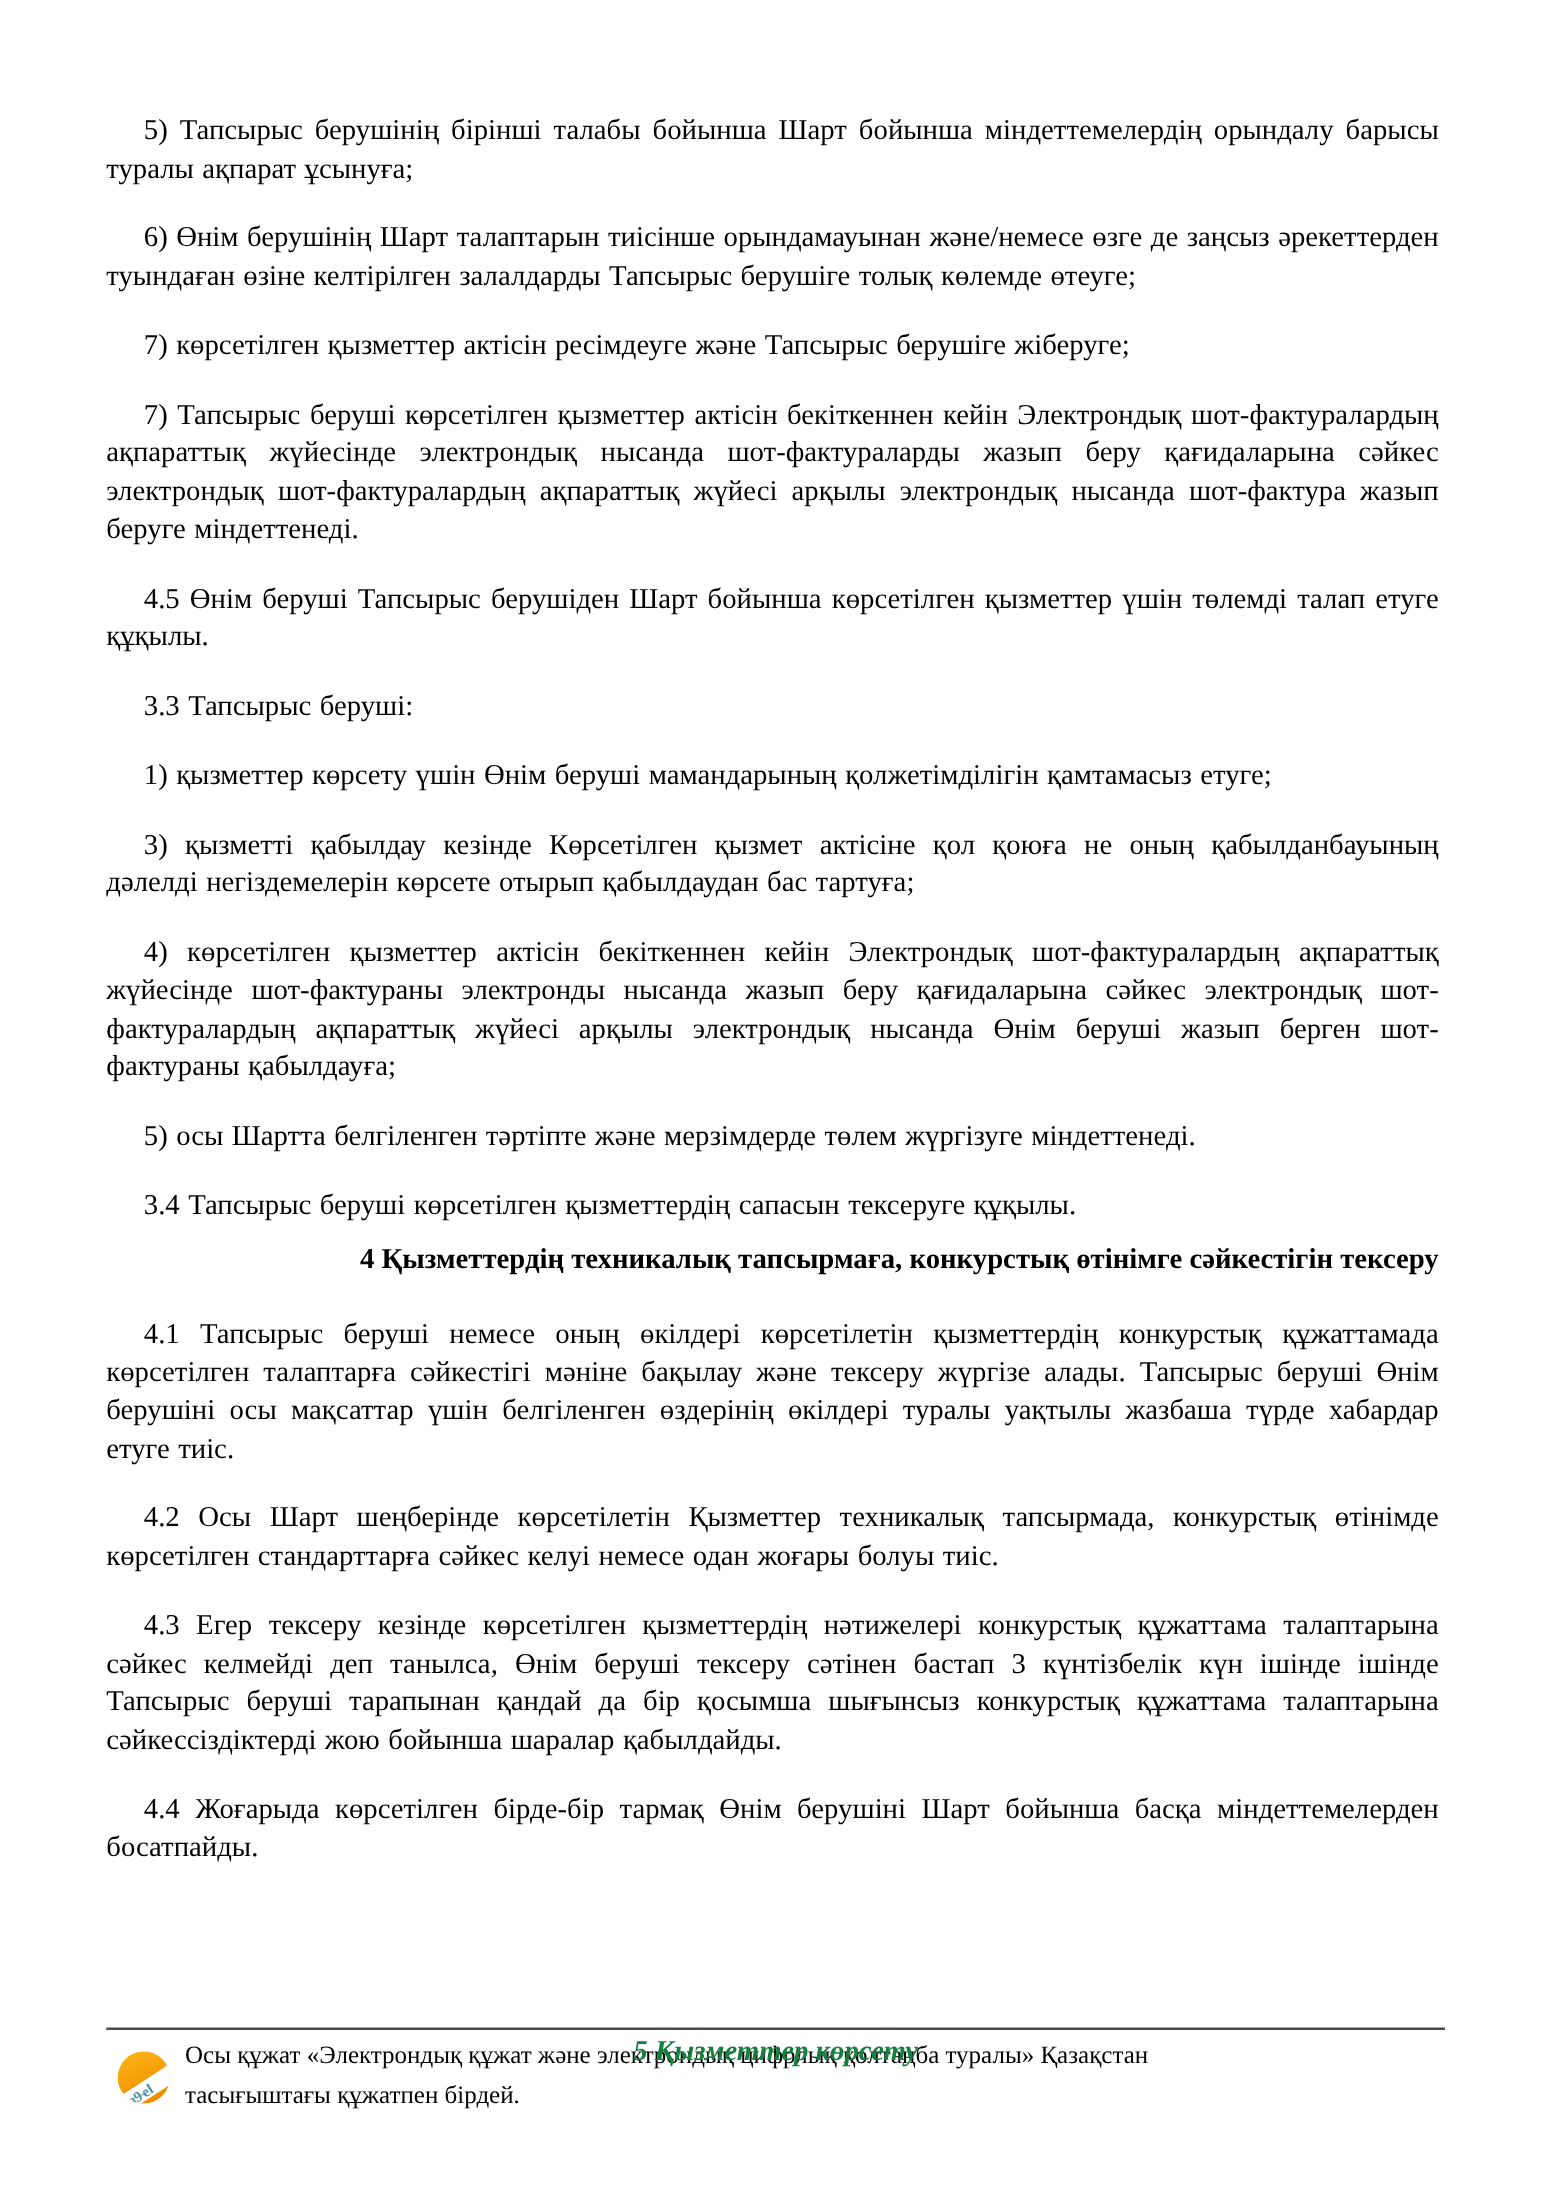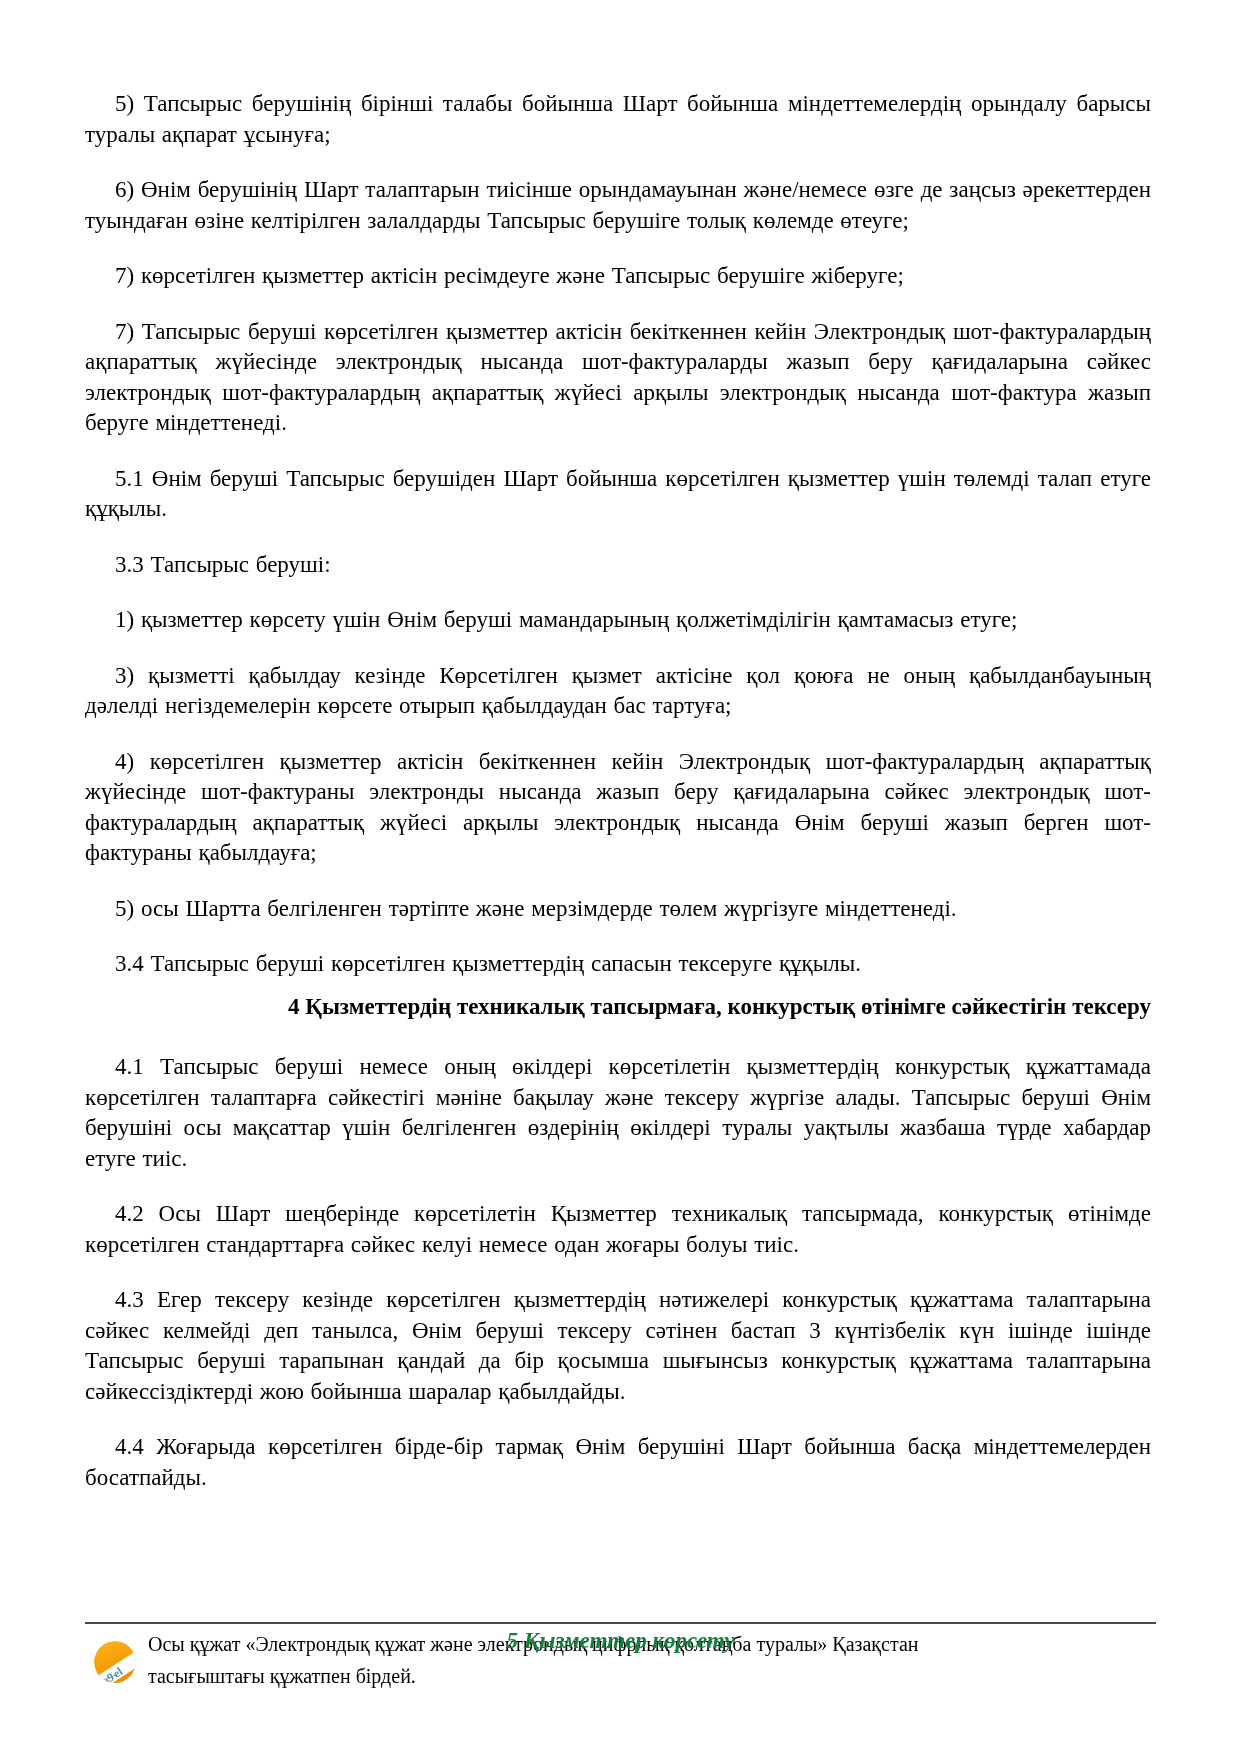--- a/index.html
+++ b/index.html
@@ -87,21 +87,21 @@
 <body>
 
 <div class="page">
 
   <div class="content">
 
   <p class="para">5) Тапсырыс берушінің бірінші талабы бойынша Шарт бойынша міндеттемелердің орындалу барысы туралы ақпарат ұсынуға;</p>
       <p class="para">6) Өнім берушінің Шарт талаптарын тиісінше орындамауынан және/немесе өзге де заңсыз әрекеттерден туындаған өзіне келтірілген залалдарды Тапсырыс берушіге толық көлемде өтеуге;</p>
       <p class="para">7) көрсетілген қызметтер актісін ресімдеуге және Тапсырыс берушіге жіберуге;</p>
       <p class="para">7) Тапсырыс беруші көрсетілген қызметтер актісін бекіткеннен кейін Электрондық шот-фактуралардың ақпараттық жүйесінде электрондық нысанда шот-фактураларды жазып беру қағидаларына сәйкес электрондық шот-фактуралардың ақпараттық жүйесі арқылы электрондық нысанда шот-фактура жазып беруге міндеттенеді.</p>
-      <p class="para">5.1 Өнім беруші Тапсырыс берушіден Шарт бойынша көрсетілген қызметтер үшін төлемді талап етуге құқылы.</p>
+      <p class="para">4.5 Өнім беруші Тапсырыс берушіден Шарт бойынша көрсетілген қызметтер үшін төлемді талап етуге құқылы.</p>
       <p class="para">3.3 Тапсырыс беруші:</p>
       <p class="para">1) қызметтер көрсету үшін Өнім беруші мамандарының қолжетімділігін қамтамасыз етуге;</p>
       <p class="para">3) қызметті қабылдау кезінде Көрсетілген қызмет актісіне қол қоюға не оның қабылданбауының дәлелді негіздемелерін көрсете отырып қабылдаудан бас тартуға;</p>
       <p class="para">4) көрсетілген қызметтер актісін бекіткеннен кейін Электрондық шот-фактуралардың ақпараттық жүйесінде шот-фактураны электронды нысанда жазып беру қағидаларына сәйкес электрондық шот-фактуралардың ақпараттық жүйесі арқылы электрондық нысанда Өнім беруші жазып берген шот-фактураны қабылдауға;</p>
       <p class="para">5) осы Шартта белгіленген тәртіпте және мерзімдерде төлем жүргізуге міндеттенеді.</p>
       <p class="para tight">3.4 Тапсырыс беруші көрсетілген қызметтердің сапасын тексеруге құқылы.</p>
       <h2 class="section-heading">4 Қызметтердің техникалық тапсырмаға, конкурстық өтінімге сәйкестігін тексеру</h2>
       <p class="para">4.1 Тапсырыс беруші немесе оның өкілдері көрсетілетін қызметтердің конкурстық құжаттамада көрсетілген талаптарға сәйкестігі мәніне бақылау және тексеру жүргізе алады. Тапсырыс беруші Өнім берушіні осы мақсаттар үшін белгіленген өздерінің өкілдері туралы уақтылы жазбаша түрде хабардар етуге тиіс.</p>
       <p class="para">4.2 Осы Шарт шеңберінде көрсетілетін Қызметтер техникалық тапсырмада, конкурстық өтінімде көрсетілген стандарттарға сәйкес келуі немесе одан жоғары болуы тиіс.</p>
       <p class="para">4.3 Егер тексеру кезінде көрсетілген қызметтердің нәтижелері конкурстық құжаттама талаптарына сәйкес келмейді деп танылса, Өнім беруші тексеру сәтінен бастап 3 күнтізбелік күн ішінде ішінде Тапсырыс беруші тарапынан қандай да бір қосымша шығынсыз конкурстық құжаттама талаптарына сәйкессіздіктерді жою бойынша шаралар қабылдайды.</p>

